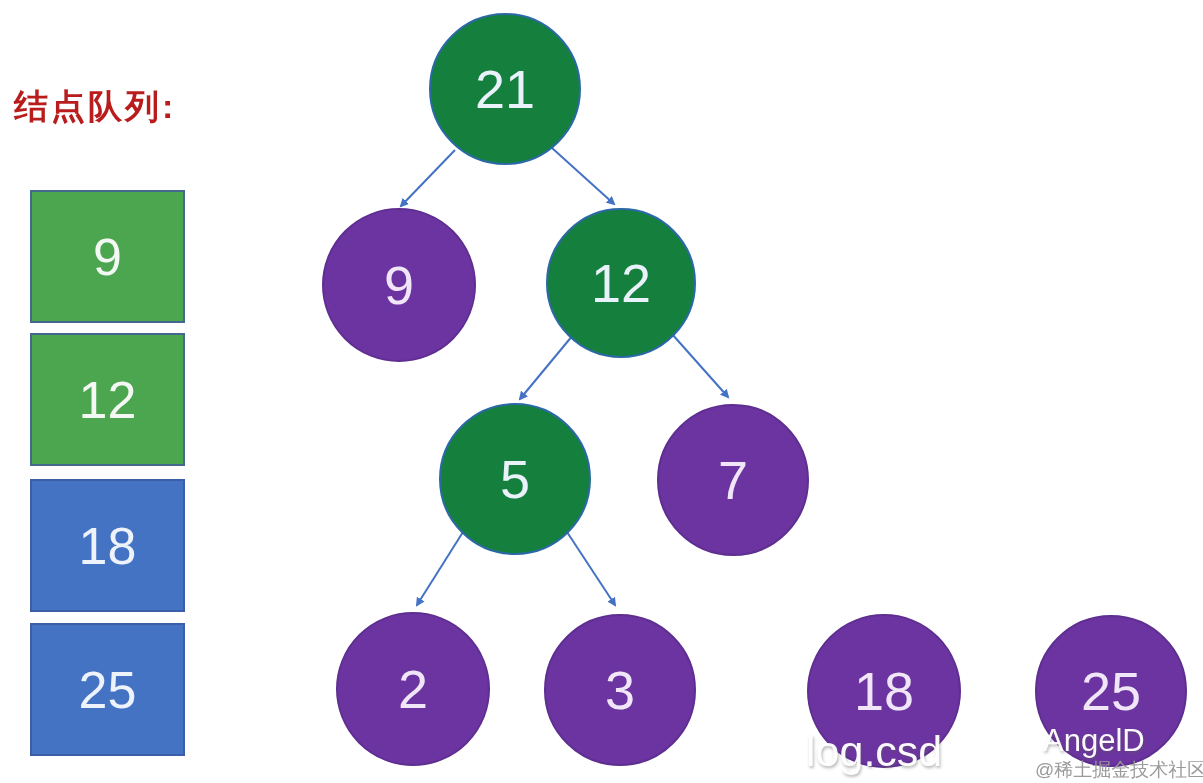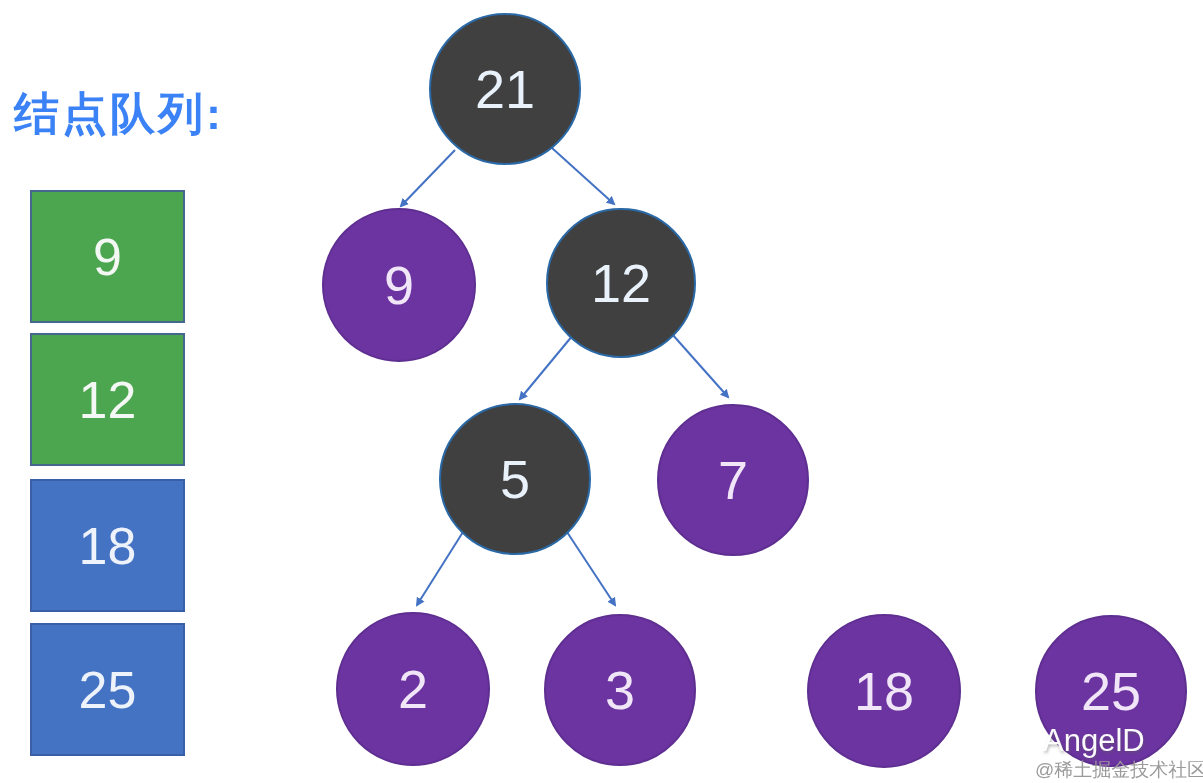--- a/index.html
+++ b/index.html
@@ -10,24 +10,24 @@
     background: #ffffff;
     overflow: hidden;
     font-family: "Liberation Sans", sans-serif;
   }
 
   
   .queue-title {
     position: absolute;
     left: 14px;
     top: 84px;
-    font-size: 45px;
+    font-size: 34px;
     font-weight: 700;
     letter-spacing: 3px;
-    color: #3b82f6;
+    color: #b91c1c;
   }
   .qbox {
     position: absolute;
     left: 30px;
     width: 155px;
     height: 133px;
     box-sizing: border-box;
     display: flex;
     align-items: center;
     justify-content: center;
@@ -52,21 +52,21 @@
   .node {
     position: absolute;
     border-radius: 50%;
     box-sizing: border-box;
     display: flex;
     align-items: center;
     justify-content: center;
     font-size: 54px;
     font-weight: 300;
   }
-  .node.blue   { background: #404040; border: 2px solid #2a69a6; color: #e9f1fa; }
+  .node.blue   { background: #15803d; border: 2px solid #2a69a6; color: #e9f1fa; }
   .node.purple { background: #6c34a1; border: 2px solid #5e2e91; color: #f0e6f8; }
   .n0 { left: 429px; top:  13px; width: 152px; height: 152px; }
   .n1 { left: 322px; top: 208px; width: 154px; height: 154px; }
   .n2 { left: 546px; top: 208px; width: 150px; height: 150px; }
   .n3 { left: 439px; top: 403px; width: 152px; height: 152px; }
   .n4 { left: 657px; top: 404px; width: 152px; height: 152px; }
   .n5 { left: 336px; top: 612px; width: 154px; height: 154px; }
   .n6 { left: 544px; top: 614px; width: 152px; height: 152px; }
   .n7 { left: 807px; top: 614px; width: 154px; height: 154px; }
   .n8 { left: 1035px; top: 615px; width: 152px; height: 152px; }
@@ -147,16 +147,17 @@
   <div class="node purple n6">
     <span>3</span>
   </div>
   <div class="node purple n7">
     <span>18</span>
   </div>
   <div class="node purple n8">
     <span>25</span>
   </div>
 
+  <div class="wm-white wm1">log.csd</div>
   <div class="wm-white wm2">AngelD</div>
   <div class="wm-gray">@稀土掘金技术社区</div>
 
 </div>
 
 </body></html>

